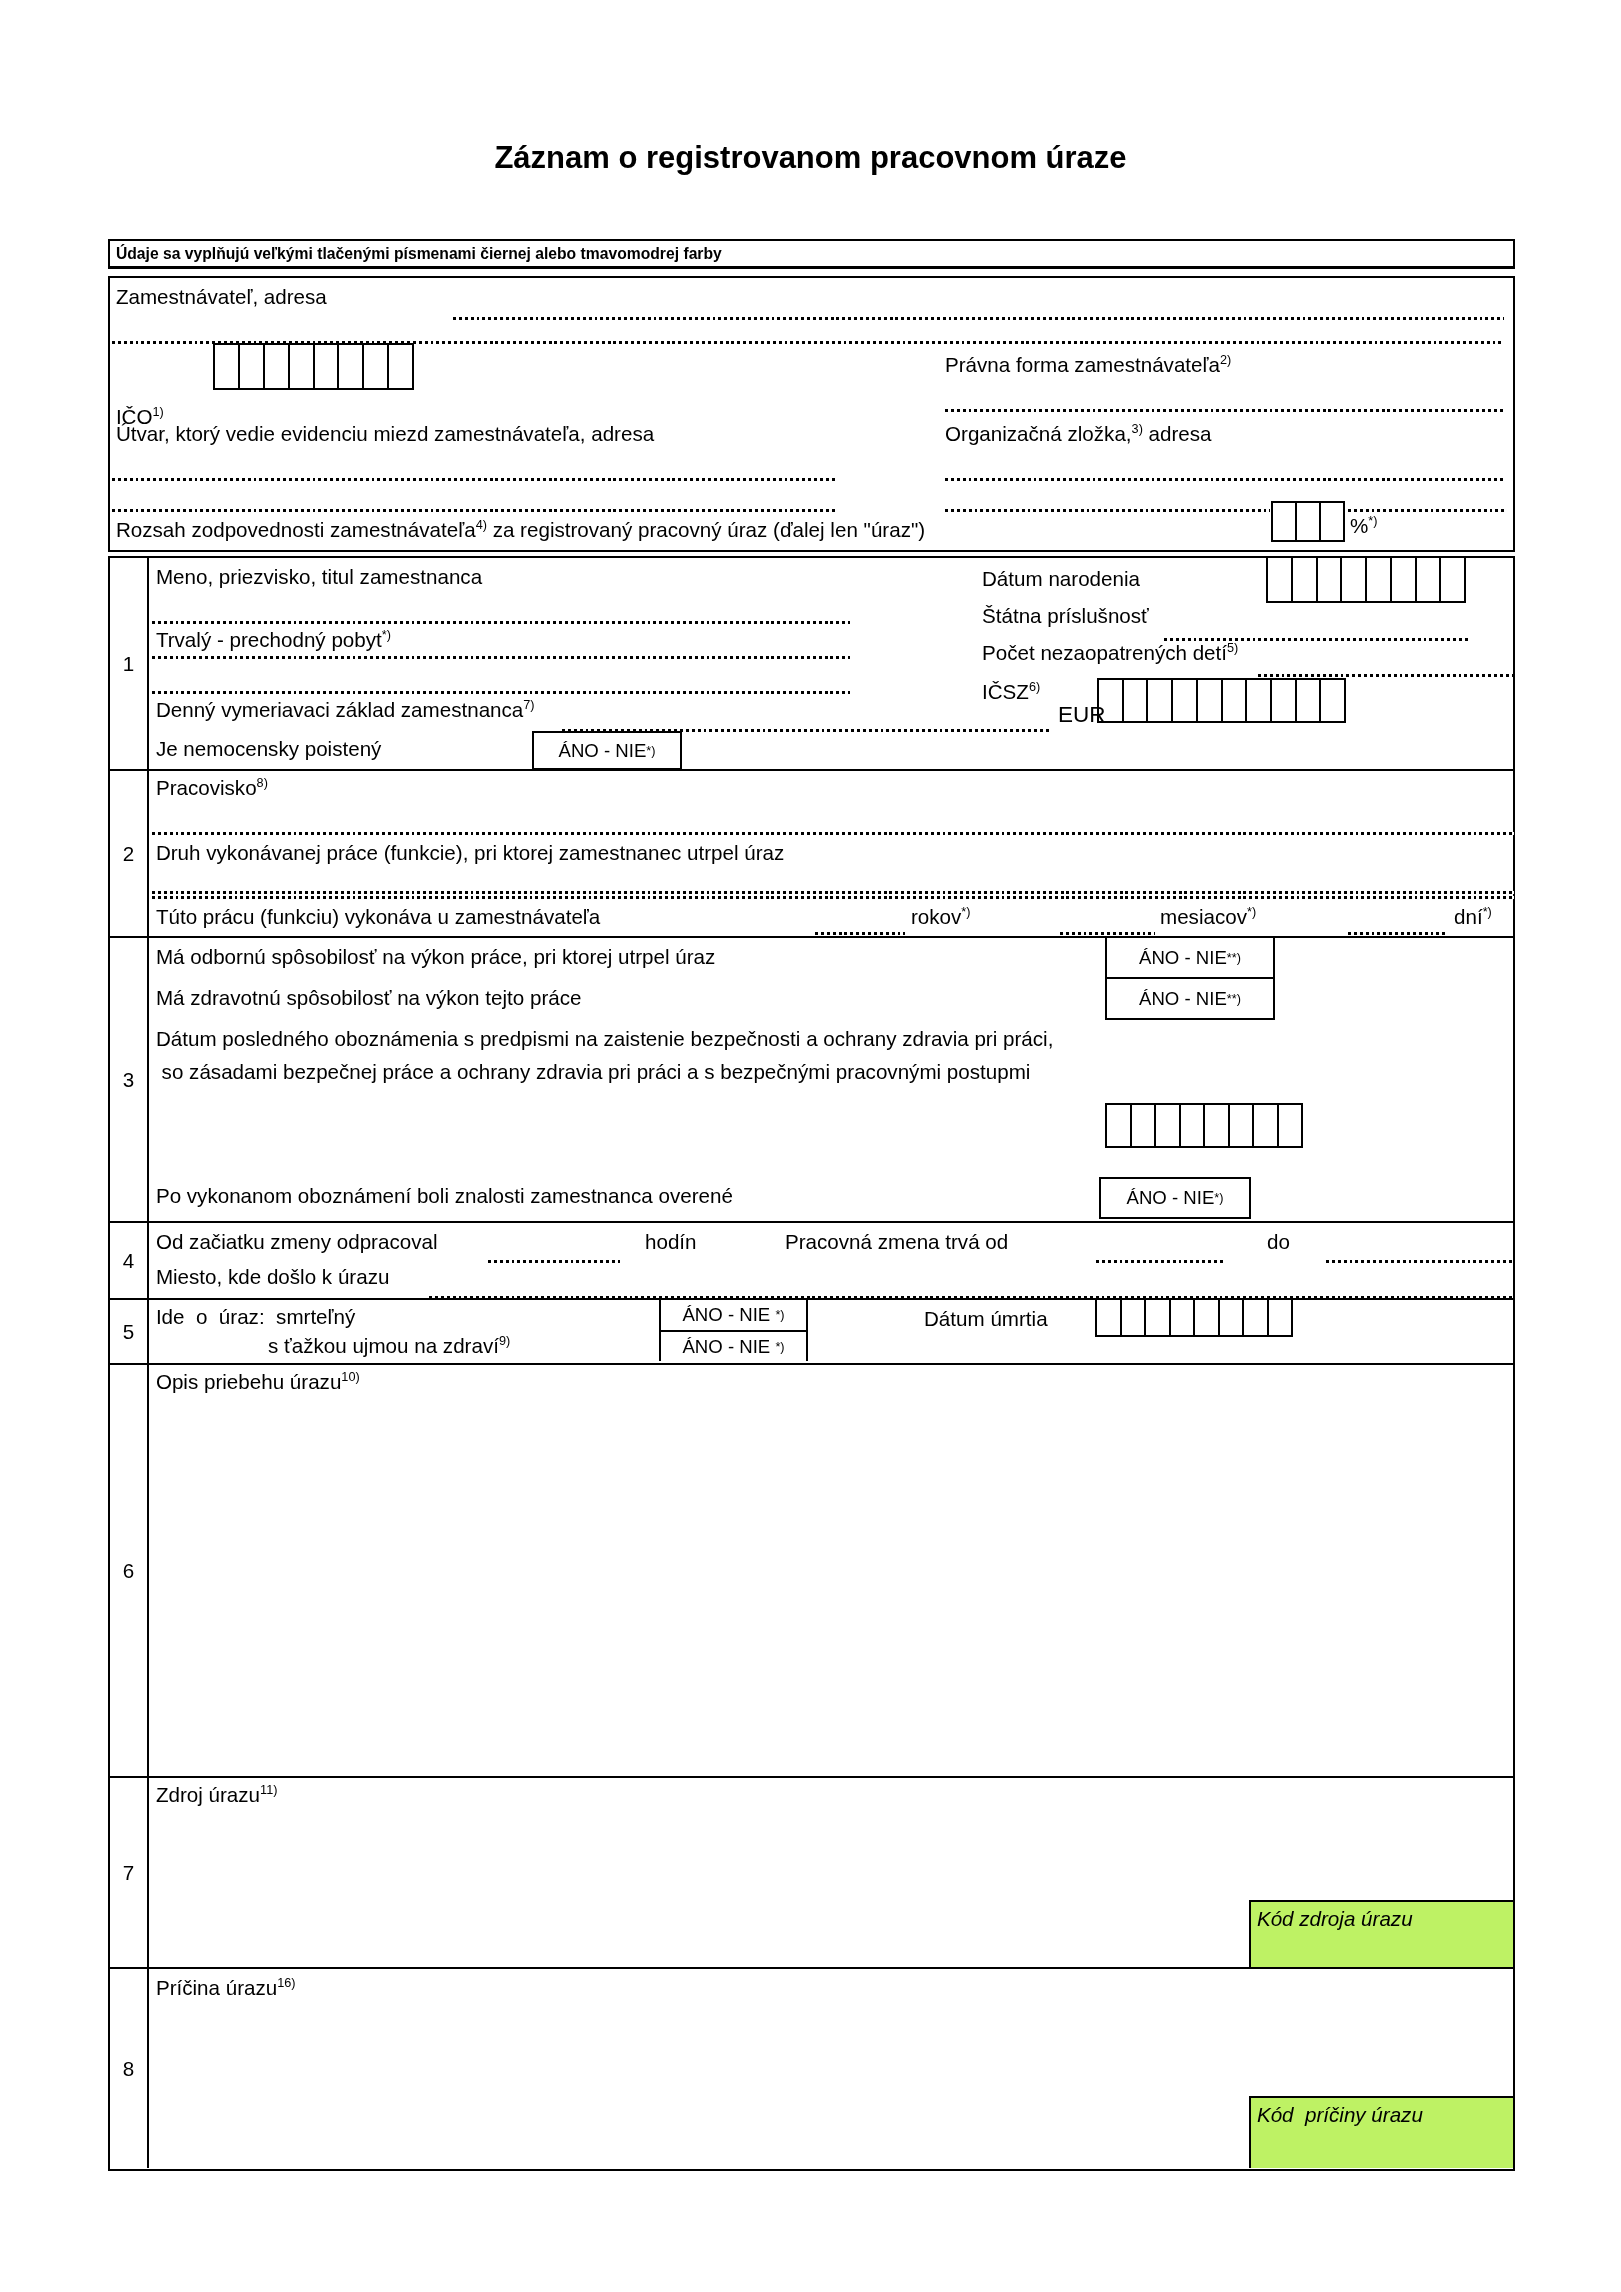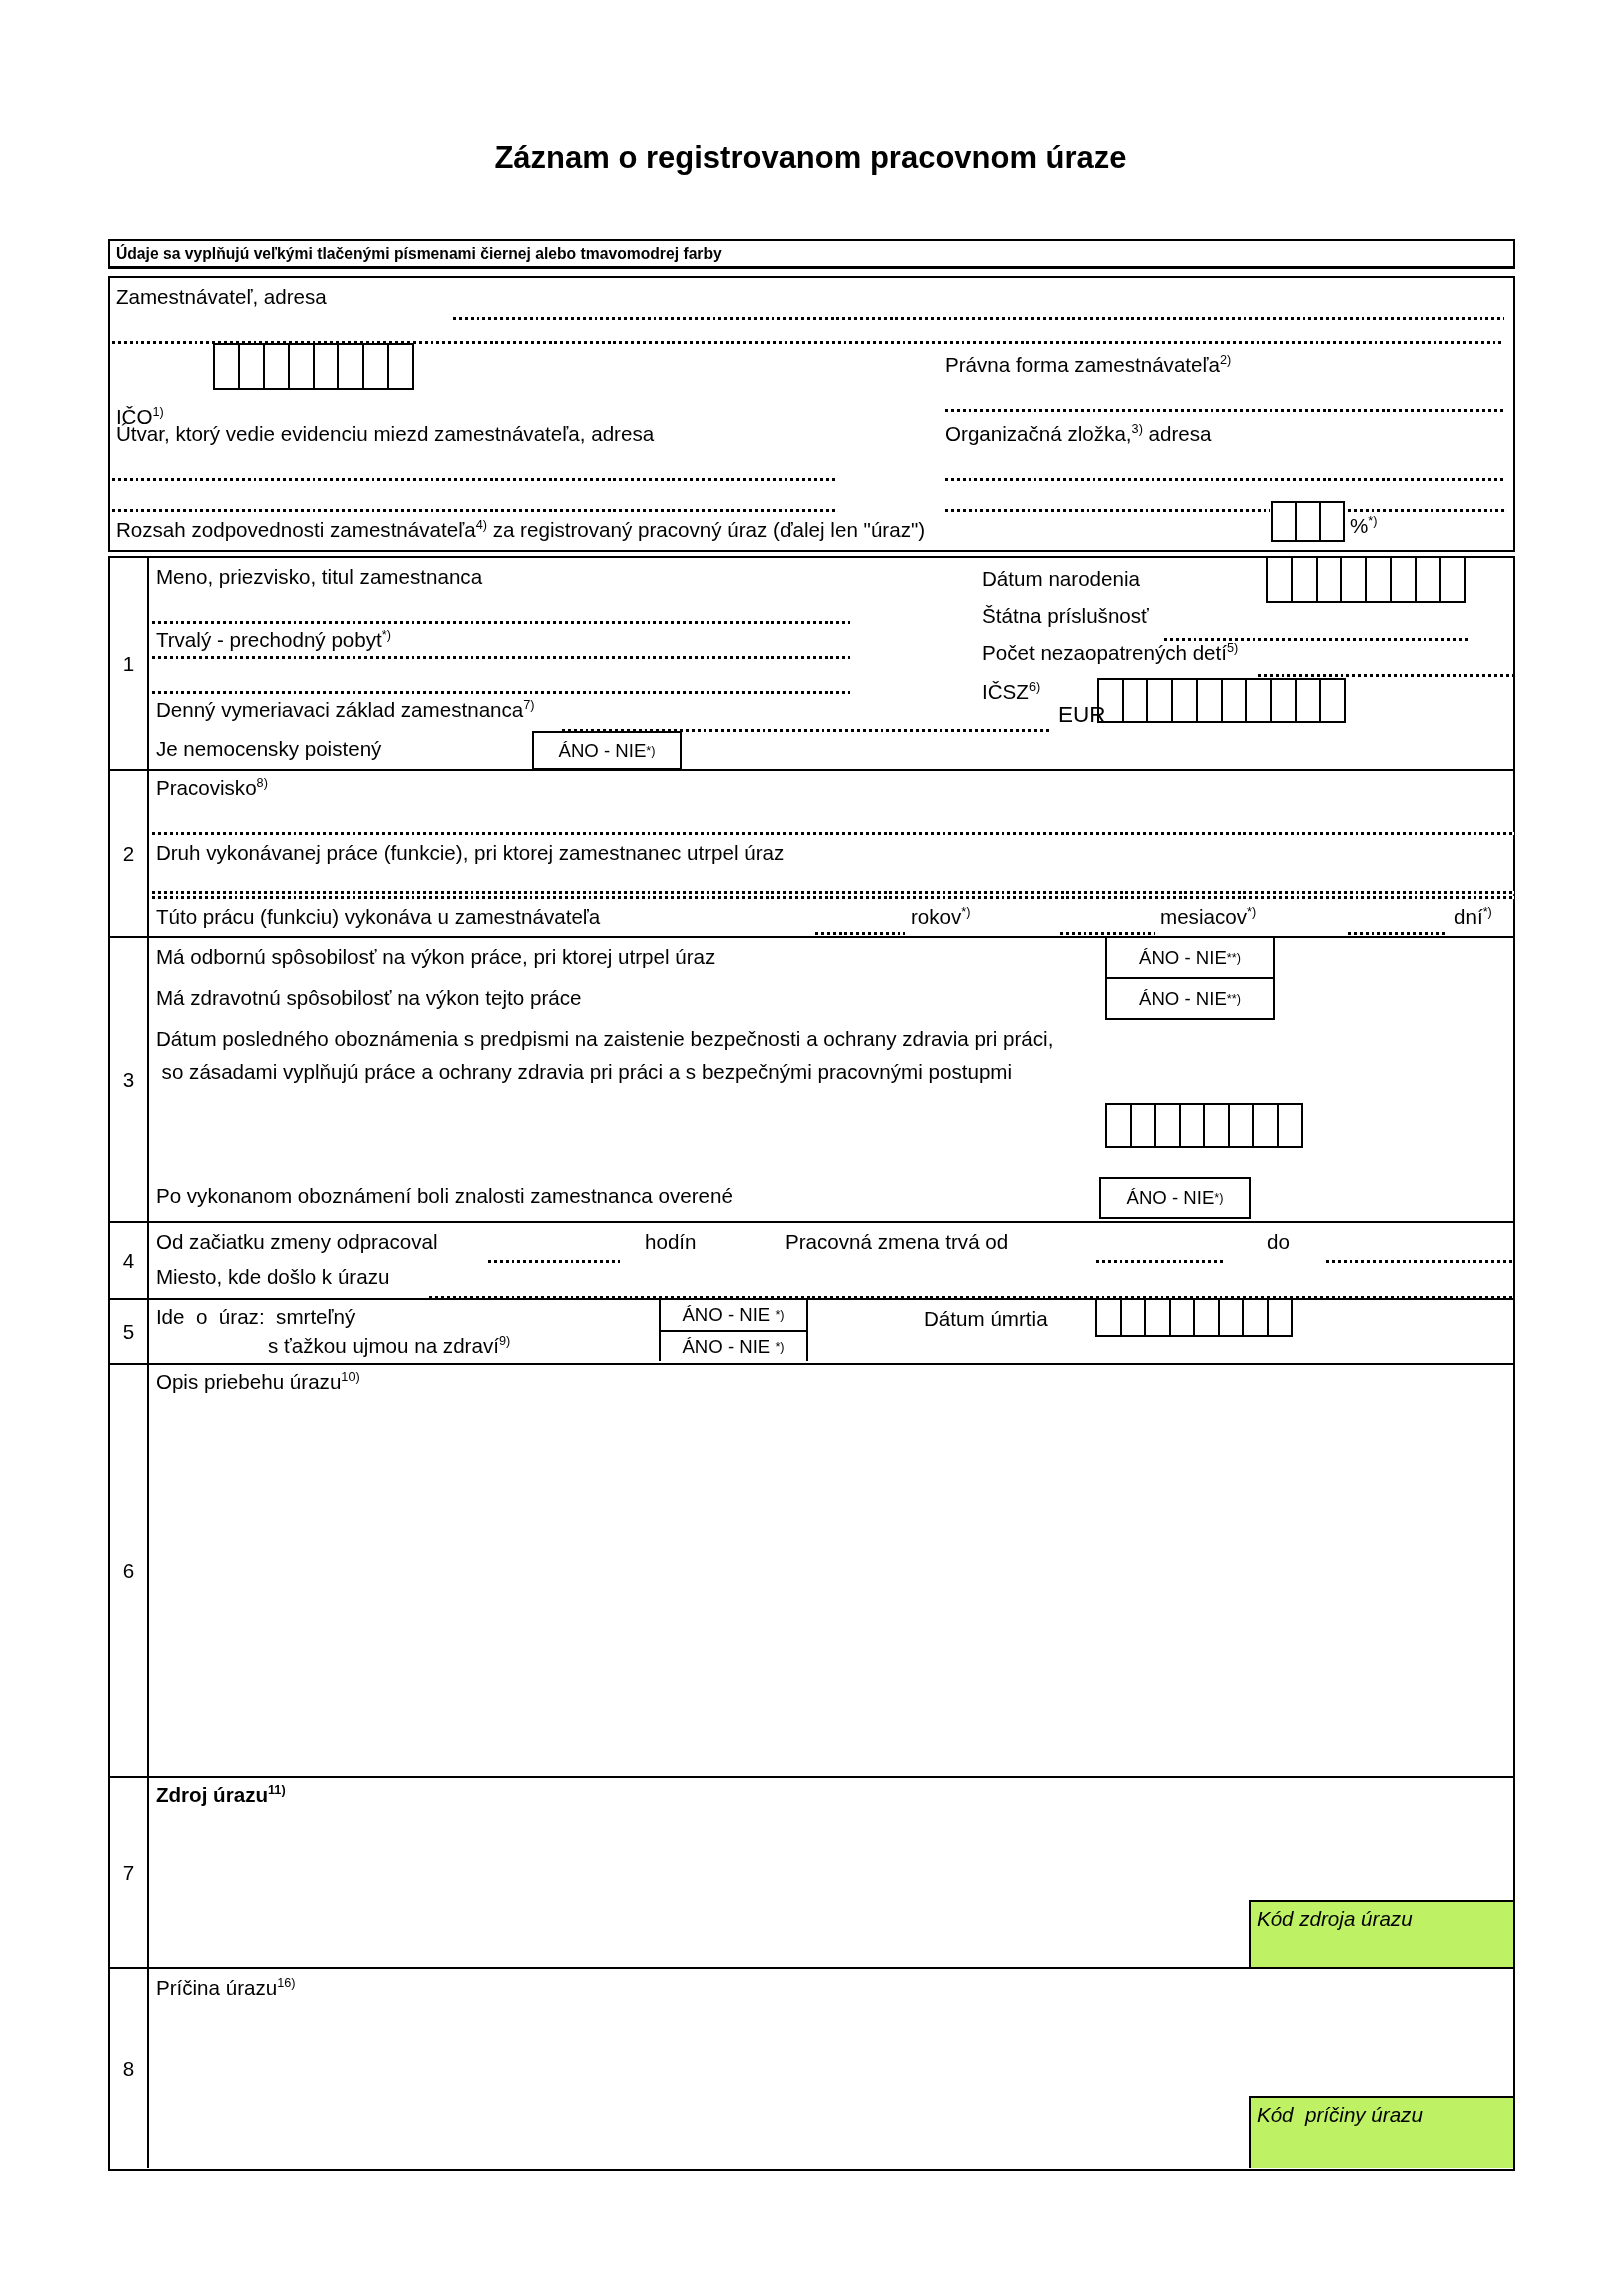--- a/index.html
+++ b/index.html
@@ -147,21 +147,21 @@
     </div>
 
     <div class="sec" style="height:285px;">
       <div class="numcol">3</div>
       <div class="seccontent">
         <span class="lbl abs" style="left:5.9px;top:7.8px;">Má odbornú spôsobilosť na výkon práce, pri ktorej utrpel úraz</span>
         <div class="valbox abs" style="left:955px;top:0;width:170px;height:41px;border-top:none;"><span>ÁNO - NIE</span><sup>**)</sup></div>
         <span class="lbl abs" style="left:5.9px;top:49px;">Má zdravotnú spôsobilosť na výkon tejto práce</span>
         <div class="valbox abs" style="left:955px;top:41px;width:170px;height:41px;border-top:none;"><span>ÁNO - NIE</span><sup>**)</sup></div>
         <span class="lbl abs" style="left:5.9px;top:90px;">Dátum posledného oboznámenia s predpismi na zaistenie bezpečnosti a ochrany zdravia pri práci,</span>
-        <span class="lbl abs" style="left:5.9px;top:123px;"> so zásadami vyplňujú práce a ochrany zdravia pri práci a s bezpečnými pracovnými postupmi</span>
+        <span class="lbl abs" style="left:5.9px;top:123px;"> so zásadami bezpečnej práce a ochrany zdravia pri práci a s bezpečnými pracovnými postupmi</span>
         <div class="cellbox abs" style="left:955px;top:165px;width:198px;height:45px;">
             <span class="cell"></span>
             <span class="cell"></span>
             <span class="cell"></span>
             <span class="cell"></span>
             <span class="cell"></span>
             <span class="cell"></span>
             <span class="cell"></span>
             <span class="cell"></span>
           </div>
@@ -210,21 +210,21 @@
       <div class="numcol">6</div>
       <div class="seccontent">
         <span class="lbl abs" style="left:5.9px;top:5.9px;"><span>Opis priebehu úrazu</span><sup>10)</sup></span>
         <div class="abs" style="left:0;top:35px;right:0;bottom:0;"></div>
       </div>
     </div>
 
     <div class="sec" style="height:191px;">
       <div class="numcol">7</div>
       <div class="seccontent">
-        <span class="lbl abs" style="left:5.9px;top:5.9px;font-weight:bold;"><span>Zdroj úrazu</span><sup>11)</sup></span>
+        <span class="lbl abs" style="left:5.9px;top:5.9px;"><span>Zdroj úrazu</span><sup>11)</sup></span>
         <div class="abs" style="left:0;top:35px;width:1088px;bottom:0;"></div>
         <div class="codebox" style="left:1099px;top:122px;right:0;bottom:0;">
           <span class="lbl abs" style="left:5.9px;top:5.9px;">Kód zdroja úrazu</span>
         </div>
       </div>
     </div>
 
     <div class="sec" style="height:201px;">
       <div class="numcol">8</div>
       <div class="seccontent">

